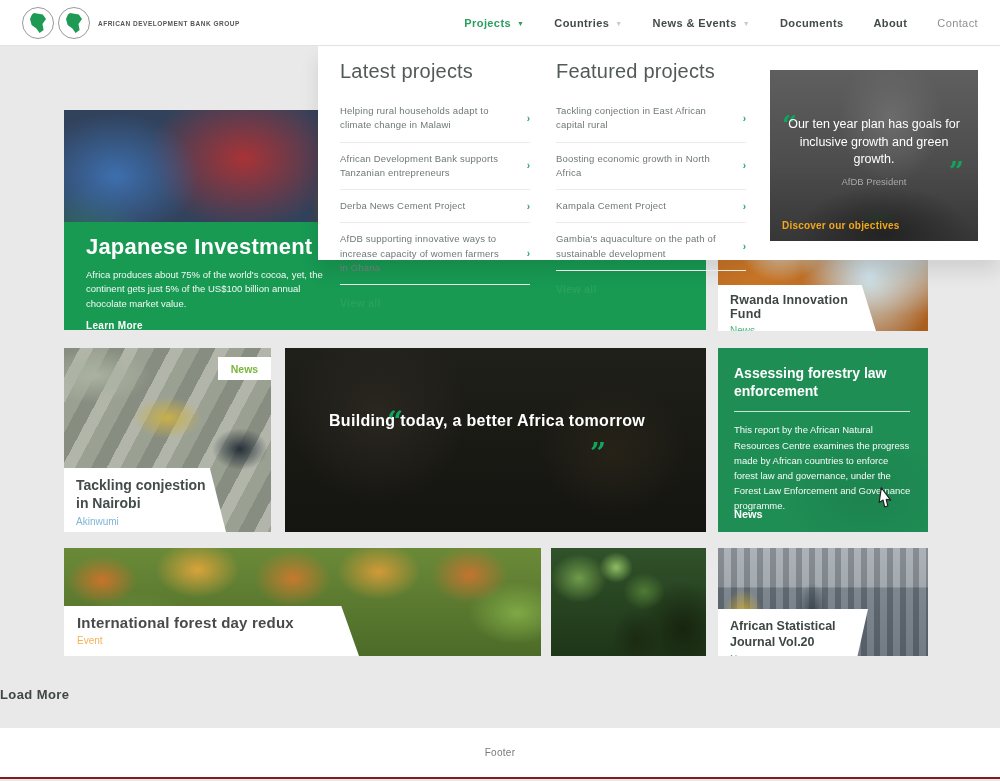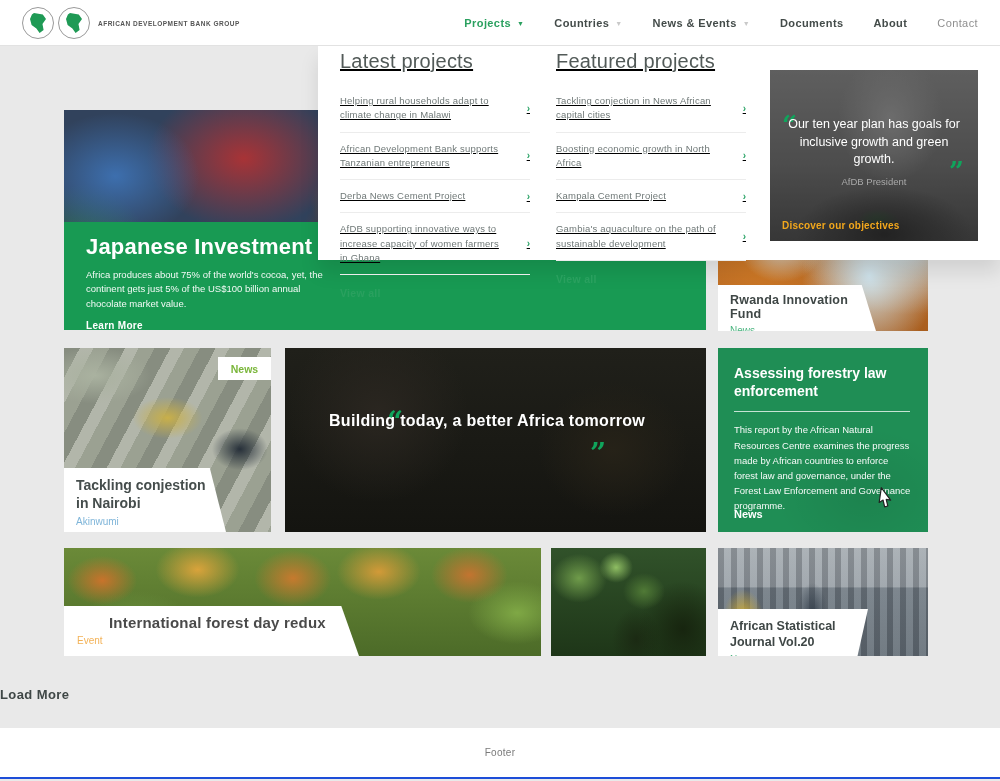--- a/index.html
+++ b/index.html
@@ -15,21 +15,21 @@
   .logo-text { font-size:6.5px; letter-spacing:0.5px; color:#555; font-weight:bold; margin-left:4px; }
   .nav { position:absolute; right:22px; top:0; height:46px; display:flex; align-items:center; gap:30px; }
   .nav-item { font-size:11px; font-weight:bold; color:#434b49; letter-spacing:0.4px; cursor:pointer; display:flex; align-items:center; gap:6px; }
   .nav-item.active { color:#2aa05f; }
   .nav-item.muted { color:#8f8f8f; font-weight:normal; }
   .caret { font-size:7px; color:#c9c9c9; }
   .nav-item.active .caret { color:#2aa05f; }
 
   
   .dropdown { position:absolute; left:318px; top:46px; width:682px; height:214px; background:#fff; z-index:5; box-shadow:0 12px 18px rgba(0,0,0,0.10); }
-  .dd-col { position:absolute; top:4px; width:190px;text-decoration:underline; }
+  .dd-col { position:absolute; top:14px; width:190px; }
   .dd-col.latest { left:22px; }
   .dd-col.featured { left:238px; }
   .dd-title { font-size:20px; color:#525a58; font-weight:500; letter-spacing:0.2px; margin-bottom:12px; }
   .dd-item { display:flex; align-items:center; justify-content:space-between; padding:9px 0; border-bottom:1px solid #ececec; cursor:pointer; }
   .dd-item:first-of-type { border-top:0; }
   .dd-item span.txt { font-size:9.5px; line-height:1.5; color:#6f7877; letter-spacing:0.2px; width:166px; }
   .dd-chev { color:#2aa366; font-size:10px; font-weight:bold; }
   .dd-viewall { margin-top:12px; font-size:10.5px; font-weight:bold; color:#2aa05f; letter-spacing:0.3px; cursor:pointer; display:inline-block; }
 
   .dd-quote-card { position:absolute; left:452px; top:24px; width:208px; height:171px; overflow:hidden; cursor:pointer;
@@ -128,21 +128,21 @@
         radial-gradient(50px 35px at 8% 30%, #c8732b 0%, rgba(200,115,43,0) 70%),
         radial-gradient(60px 40px at 28% 20%, #d9a33b 0%, rgba(217,163,59,0) 70%),
         radial-gradient(55px 40px at 48% 28%, #c67a2e 0%, rgba(198,122,46,0) 70%),
         radial-gradient(60px 40px at 66% 22%, #d29a38 0%, rgba(210,154,56,0) 70%),
         radial-gradient(55px 40px at 85% 25%, #c37430 0%, rgba(195,116,48,0) 70%),
         radial-gradient(70px 45px at 95% 60%, #7fa845 0%, rgba(127,168,69,0) 70%),
         radial-gradient(80px 50px at 15% 75%, #6d9440 0%, rgba(109,148,64,0) 75%),
         linear-gradient(180deg, #6b8a38 0%, #4c6b28 100%); }
   .forestday-panel { position:absolute; left:0; bottom:0; width:295px; height:50px; background:#fff; padding:8px 0 0 13px;
       clip-path:polygon(0 0, 94% 0, 100% 100%, 0 100%); }
-  .forestday-title { font-size:15px; font-weight:bold; color:#4a4a4a; letter-spacing:0.2px;margin-left:32px; }
+  .forestday-title { font-size:15px; font-weight:bold; color:#4a4a4a; letter-spacing:0.2px; }
   .forestday-tag { font-size:10px; margin-top:4px; font-weight:500; }
 
   .ranger { left:551px; top:548px; width:155px; height:108px; }
   .ranger-photo { position:absolute; inset:0; background-color:#24421f;
       background-image:
         radial-gradient(40px 35px at 18% 28%, #6f9b4a 0%, rgba(111,155,74,0) 70%),
         radial-gradient(24px 22px at 42% 18%, #8fbe63 0%, rgba(143,190,99,0) 70%),
         radial-gradient(30px 26px at 60% 40%, #507a36 0%, rgba(80,122,54,0) 70%),
         radial-gradient(55px 60px at 85% 75%, #17250f 0%, rgba(23,37,15,0) 80%),
         radial-gradient(30px 40px at 55% 85%, #1b2a13 0%, rgba(27,42,19,0) 80%),
@@ -155,21 +155,21 @@
         radial-gradient(20px 40px at 45% 60%, #3a4450 0%, rgba(58,68,80,0) 75%),
         repeating-linear-gradient(90deg, rgba(45,52,60,0.35) 0 6px, rgba(140,150,158,0.25) 6px 13px),
         linear-gradient(180deg, #b7bcc0 0%, #aab0b5 36%, #79828a 37%, #6a737b 100%); }
   .journal-panel { position:absolute; left:0; bottom:0; width:150px; height:47px; background:#fff; padding:9px 0 0 12px;
       clip-path:polygon(0 0, 100% 0, 93% 100%, 0 100%); }
   .journal-title { font-size:12.5px; font-weight:bold; color:#3f4746; line-height:1.3; width:120px; }
   .journal-tag { font-size:10px; margin-top:3px; font-weight:500; }
 
   
   .load-more { position:absolute; left:0; right:0; top:687px; font-size:13px; font-weight:bold; color:#3f4746; letter-spacing:0.4px; cursor:pointer; }
-  .footer { position:absolute; left:0; top:728px; width:1000px; height:51px; background:#fff; border-bottom:2px solid #1d4ed8; display:flex; align-items:center; justify-content:center; }
+  .footer { position:absolute; left:0; top:728px; width:1000px; height:51px; background:#fff; border-bottom:2px solid #7f1d1d; display:flex; align-items:center; justify-content:center; }
   .footer-text { font-size:10px; color:#7a7a7a; letter-spacing:0.3px; }
 
   
   .cursor { position:absolute; left:872px; top:486px; z-index:10; width:22px; height:26px; pointer-events:none; }
 </style>
 </head>
 <body>
 
 <div class="page">
 
@@ -295,21 +295,21 @@
       <div class="dd-item">
         <span class="txt">AfDB supporting innovative ways to increase capacity of women farmers in Ghana</span>
         <span class="dd-chev">›</span>
       </div>
       <div class="dd-viewall">View all</div>
     </div>
 
     <div class="dd-col featured">
       <div class="dd-title">Featured projects</div>
       <div class="dd-item">
-        <span class="txt">Tackling conjection in News African capital cities</span>
+        <span class="txt">Tackling conjection in East African capital rural</span>
         <span class="dd-chev">›</span>
       </div>
       <div class="dd-item">
         <span class="txt">Boosting economic growth in North Africa</span>
         <span class="dd-chev">›</span>
       </div>
       <div class="dd-item">
         <span class="txt">Kampala Cement Project</span>
         <span class="dd-chev">›</span>
       </div>

